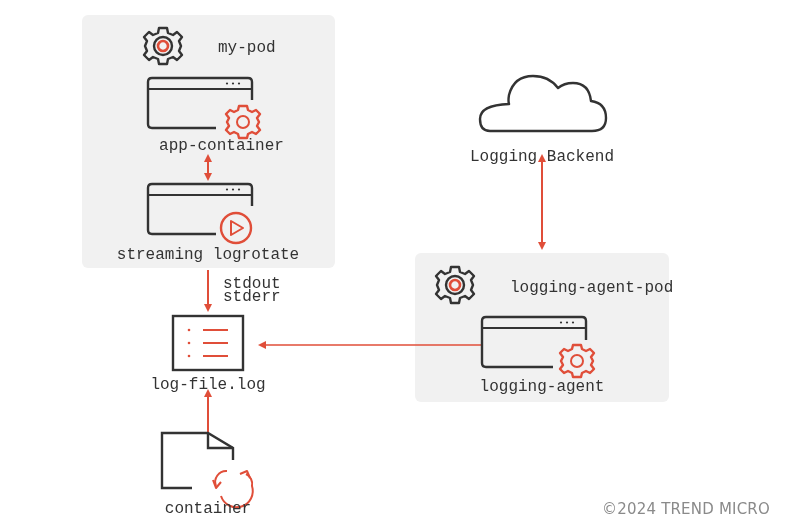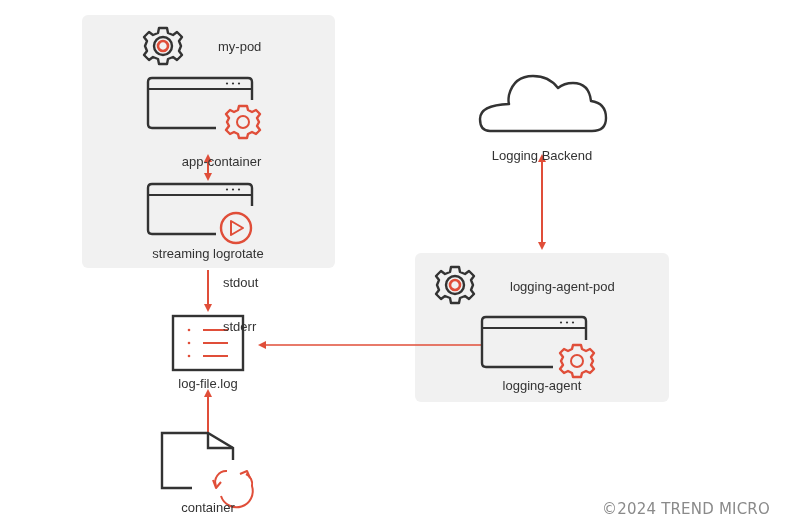--- a/index.html
+++ b/index.html
@@ -1,18 +1,18 @@
 <!DOCTYPE html>
 <html><head>
 <meta charset="utf-8">
 <style>
   html, body { margin:0; padding:0; background:#ffffff; }
   body { width:798px; height:524px; position:relative; overflow:hidden; font-family:"Liberation Sans", sans-serif; }
   .pod-box { position:absolute; background:#f1f1f1; border-radius:6px; }
-  .lbl { position:absolute; font-family:Liberation Sans, sans-serif; font-size:13px; color:#333333; white-space:nowrap; }
+  .lbl { position:absolute; font-family:Liberation Mono, monospace; font-size:16px; color:#333333; white-space:nowrap; }
   .lbl.center { transform:translateX(-50%); text-align:center; }
   svg.layer { position:absolute; left:0; top:0; }
   .copyright { position:absolute; right:28px; top:500px; font-size:15px; color:#8a8a8a; font-family:"DejaVu Sans", sans-serif; letter-spacing:0.2px; }
 </style>
 </head>
 <body>
 
 <div class="pod-box" style="left:82px;top:15px;width:253px;height:253px;"></div>
 <div class="pod-box" style="left:415px;top:253px;width:254px;height:149px;"></div>
 
@@ -101,23 +101,23 @@
       <circle cx="567" cy="322.5" r="1.1" fill="#333"></circle>
       <circle cx="573" cy="322.5" r="1.1" fill="#333"></circle>
   </g>
   <g transform="translate(577,361)">
     <path d="M-4,-16 L4,-16 L5,-12 L9,-10 L13,-12 L17,-8 L14,-4 L16,0 L14,4 L17,8 L13,12 L9,10 L5,12 L4,16 L-4,16 L-5,12 L-9,10 L-13,12 L-17,8 L-14,4 L-16,0 L-14,-4 L-17,-8 L-13,-12 L-9,-10 L-5,-12 Z" fill="#f1f1f1" stroke="#e04e39" stroke-width="2.4" stroke-linejoin="round"></path>
     <circle r="6" fill="none" stroke="#e04e39" stroke-width="2"></circle>
   </g>
 </svg>
 
 <div class="lbl" style="left:218px;top:39px;">my-pod</div>
-<div class="lbl center" style="left:208px;top:154px;padding-left:27px;">app-container</div>
+<div class="lbl center" style="left:208px;top:137px;padding-left:27px;">app-container</div>
 <div class="lbl center" style="left:208px;top:246px;">streaming logrotate</div>
 <div class="lbl" style="left:223px;top:275px;">stdout</div>
-<div class="lbl" style="left:223px;top:288px;margin-top:31px;">stderr</div>
+<div class="lbl" style="left:223px;top:288px;">stderr</div>
 <div class="lbl center" style="left:208px;top:376px;">log-file.log</div>
 <div class="lbl center" style="left:208px;top:500px;">container</div>
 <div class="lbl center" style="left:542px;top:148px;">Logging Backend</div>
 <div class="lbl" style="left:510px;top:279px;">logging-agent-pod</div>
 <div class="lbl center" style="left:542px;top:378px;">logging-agent</div>
 
 <div class="copyright">©2024 TREND MICRO</div>
 
 </body></html>

